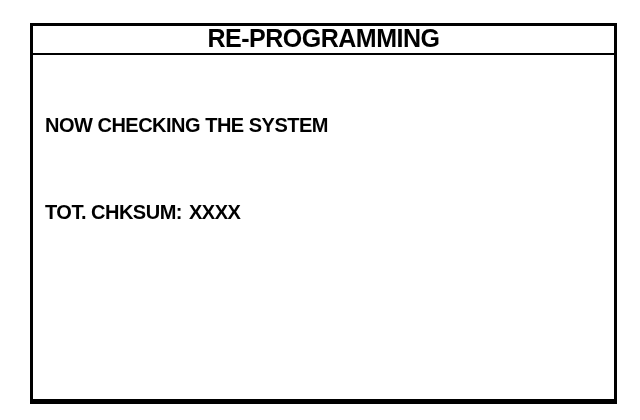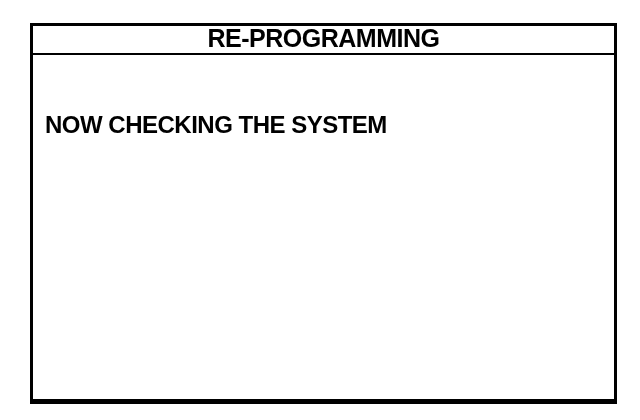--- a/index.html
+++ b/index.html
@@ -43,21 +43,21 @@
     font-size: 25px;
     font-weight: 700;
     letter-spacing: -0.5px;
     line-height: 1;
     white-space: nowrap;
     transform: translateY(-1px);
   }
   .body-line {
     position: absolute;
     left: 12px;
-    font-size: 24px;
+    font-size: 20px;
     font-weight: 700;
     letter-spacing: -0.5px;
     line-height: 30px;
     white-space: nowrap;
   }
   .line-status { top: 84px; }
   .line-tot    { top: 171px; }
   .line-main   { top: 226px; }
   .label-part { margin-right: 7px; }
 </style>
@@ -66,16 +66,19 @@
 
 <div class="stage">
   <div class="panel">
 
     <div class="title-bar">
       <span class="title-text">RE-PROGRAMMING</span>
     </div>
 
     <div class="body-line line-status">NOW CHECKING THE SYSTEM</div>
 
+    <div class="body-line line-tot">
+      <span class="label-part">TOT. CHKSUM:</span><span>XXXX</span>
+    </div>
 
 
   </div>
 </div>
 
 </body></html>

